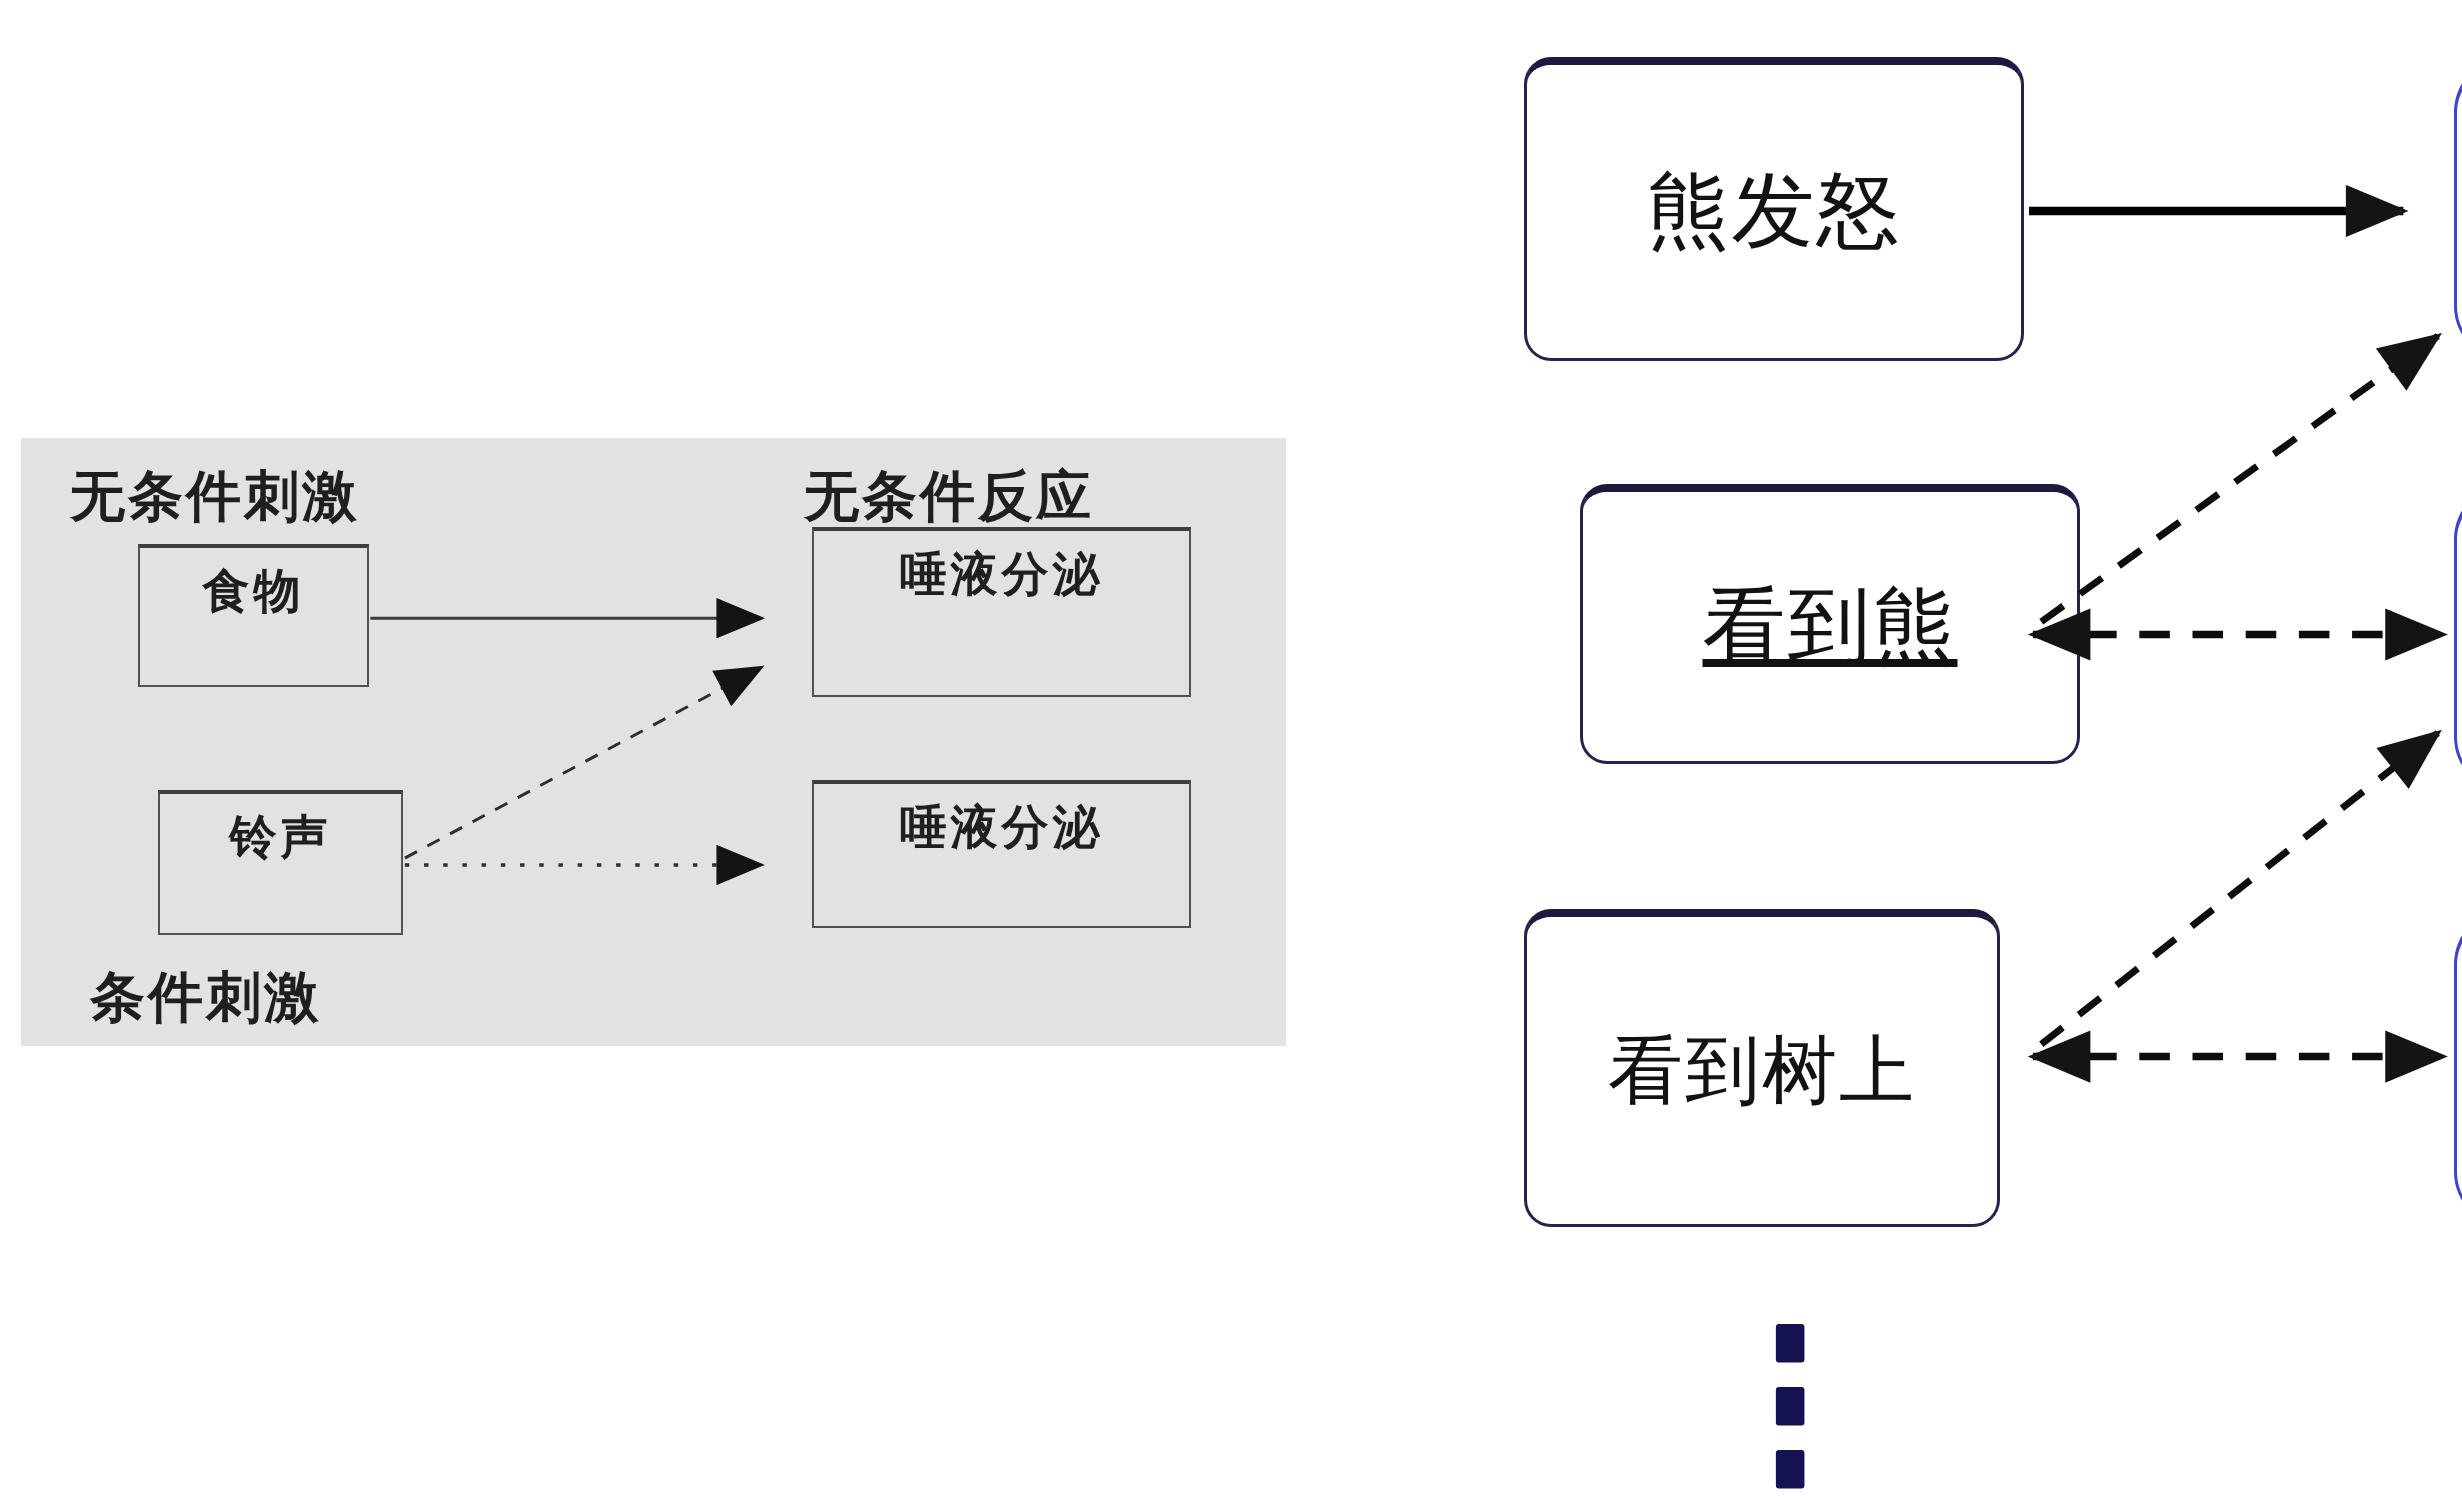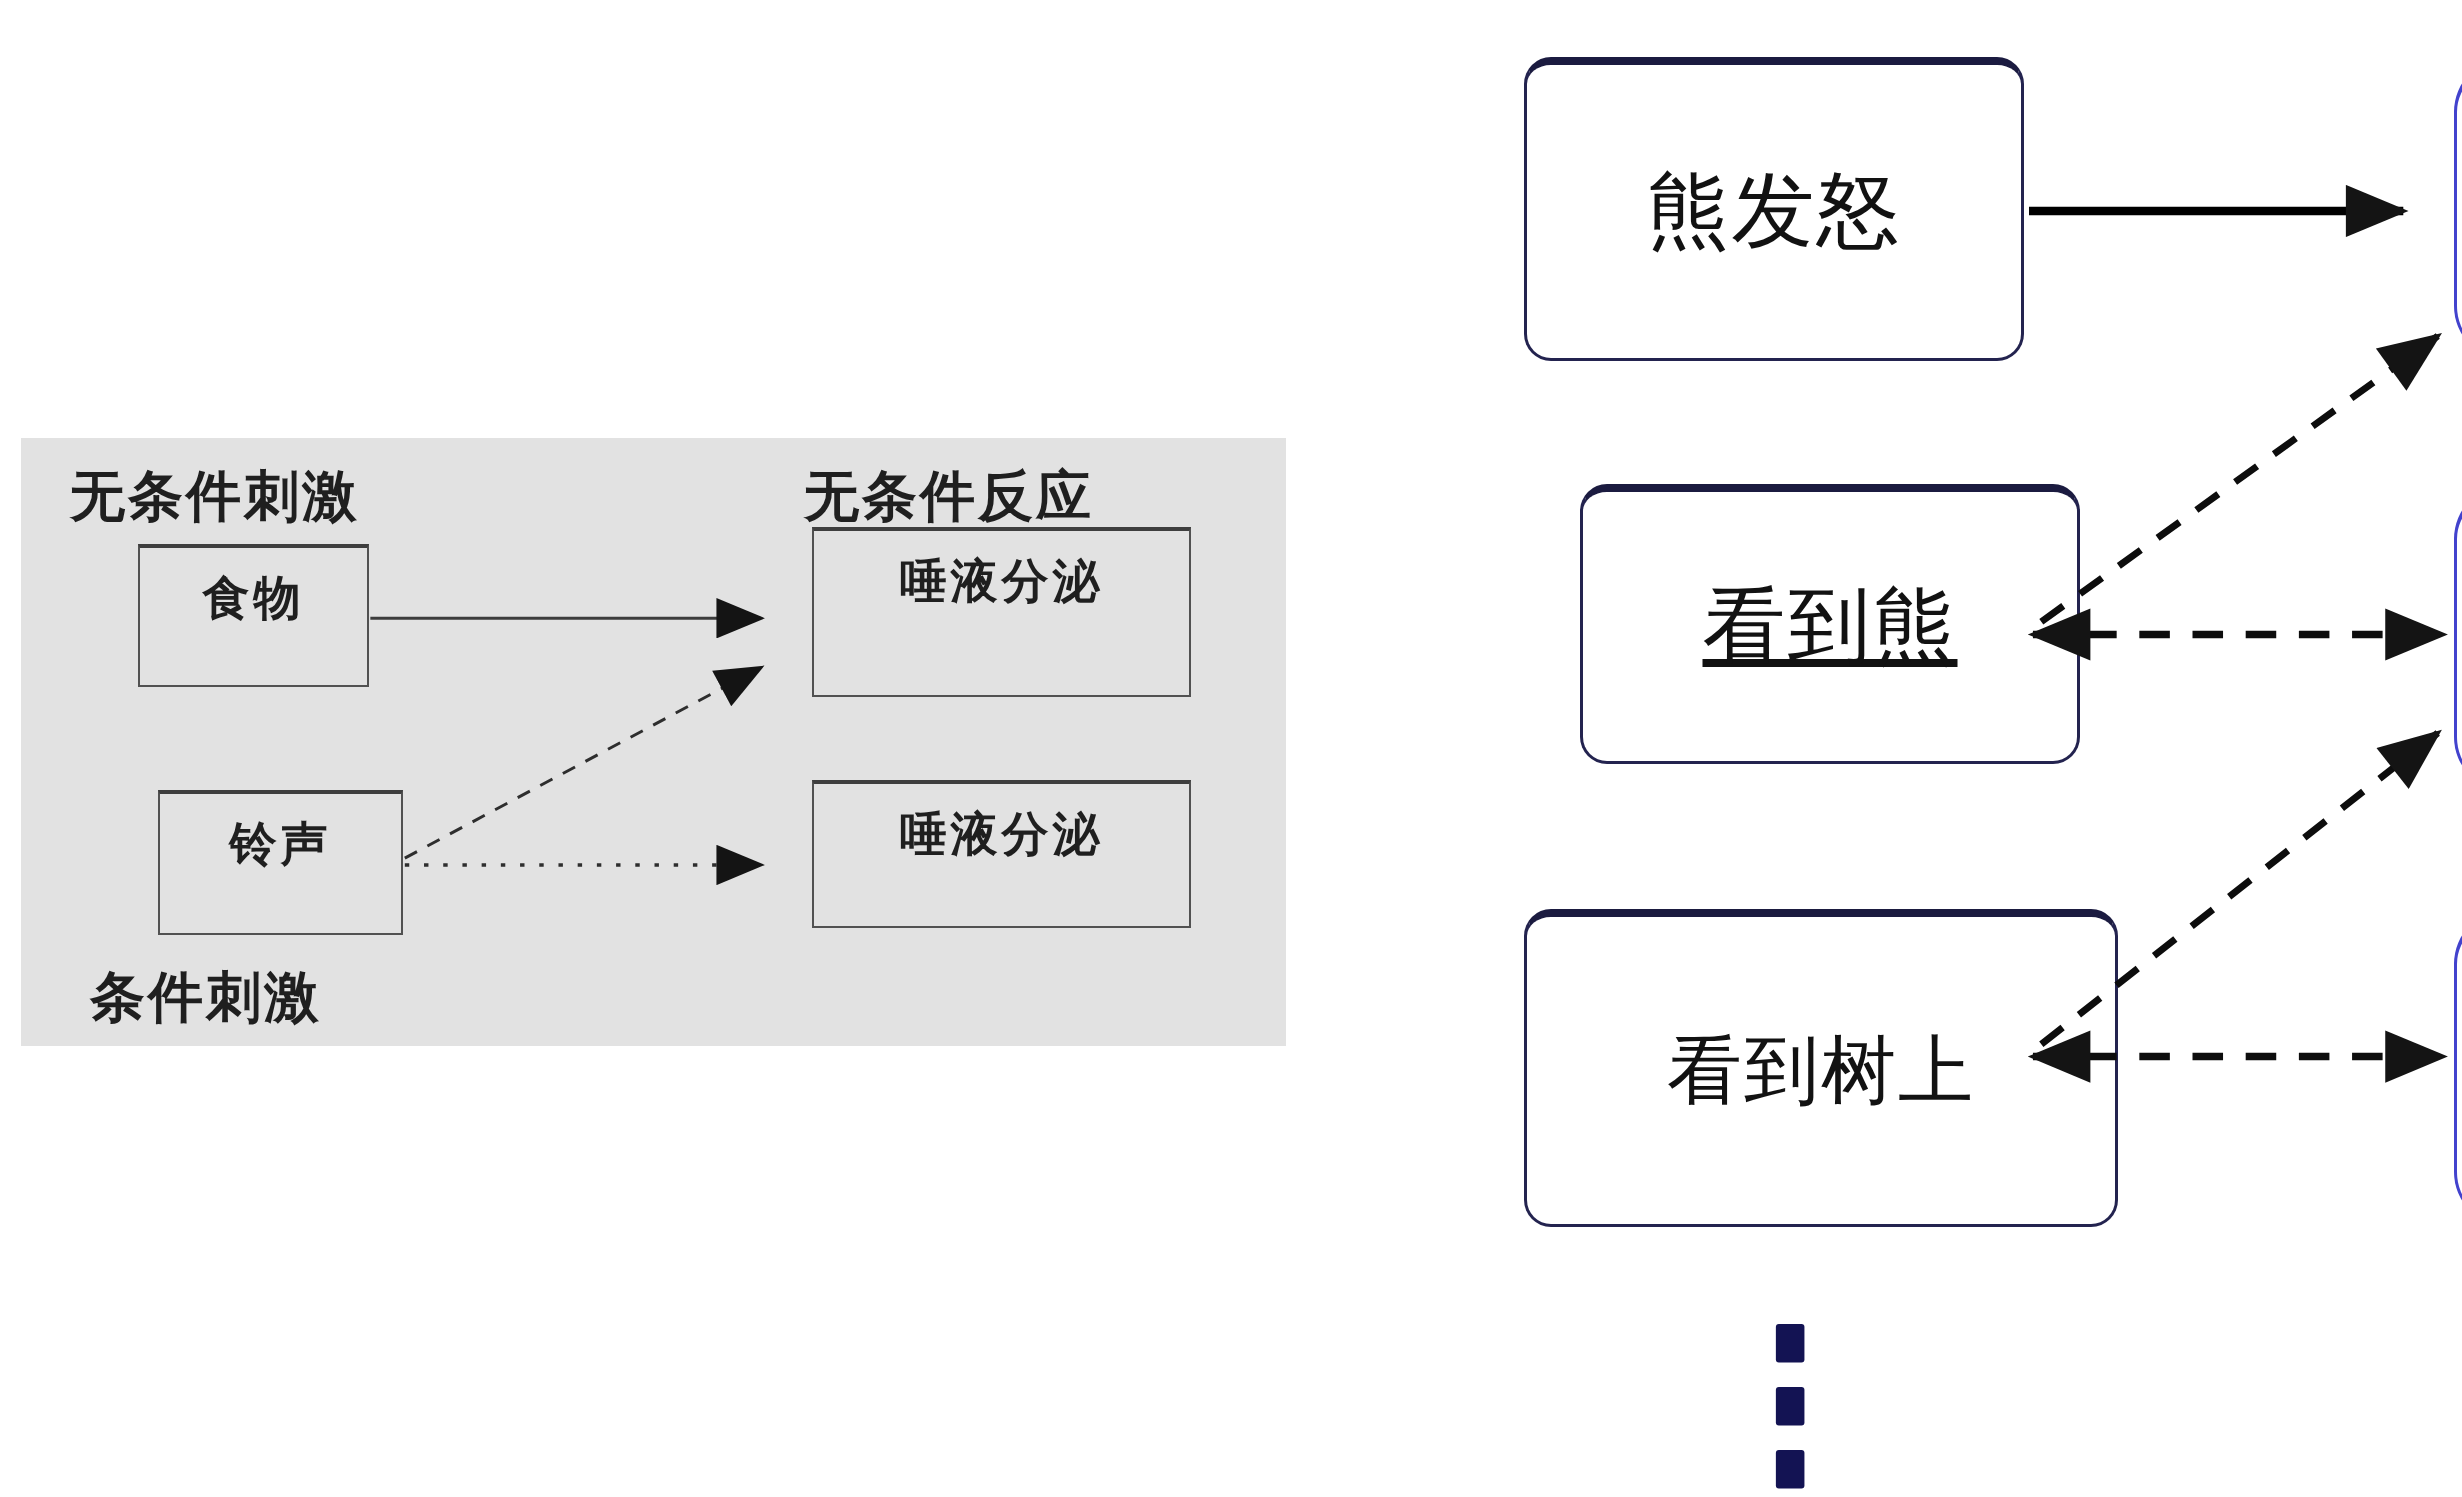--- a/index.html
+++ b/index.html
@@ -39,21 +39,21 @@
   .plabel.tl{left:49px;top:21.7px;width:335px;}
   .plabel.tr{left:783px;top:21.7px;width:355px;font-family:Liberation Mono, monospace;}
   .plabel.bl{left:69px;top:523px;width:256px;}
   .plabel.br{left:827px;top:523px;width:256px;}
   .gbox{
     position:absolute;background:var(--panel-bg);
     border:2.5px solid var(--panel-box-border);
     border-top:4.9px solid var(--panel-box-top);
     box-sizing:border-box;
     display:flex;justify-content:center;align-items:flex-start;
-    padding-top:19px;
+    padding-top:12px;
     color:var(--panel-ink);font-size:47px;font-weight:700;letter-spacing:3.9px;
   }
   .gbox.food{left:117px;top:106px;width:231px;height:143px;}
   .gbox.saliva-top{left:791px;top:89px;width:379px;height:170px;}
   .gbox.bell{left:137px;top:352px;width:245px;height:145px;}
   .gbox.saliva-bottom{left:791px;top:342px;width:379px;height:148px;}
 
   
   .rbox{
     position:absolute;background:#ffffff;box-sizing:border-box;
@@ -61,21 +61,21 @@
     color:var(--ink);text-align:center;
   }
   .rbox.navy{border:3.9px solid var(--navy-border);border-top:8.9px solid var(--navy-top);border-radius:27px;}
   .rbox.blue{border:3.9px solid var(--blue-border);border-top:7.9px solid var(--blue-top);border-radius:55px;}
   .rbox span{font-size:83px;letter-spacing:2px;}
   .rbox.two span{font-size:75px;line-height:1.32;}
   .r1{left:1524px;top:57px;width:500px;height:304px;}
   .r1c2{left:2454px;top:57px;width:508px;height:304px;}
   .r2{left:1580px;top:484px;width:500px;height:280px;text-decoration:underline;}
   .r2c2{left:2454px;top:484px;width:508px;height:308px;}
-  .r3{left:1524px;top:909px;width:594px;height:318px;}
+  .r3{left:1524px;top:909px;width:476px;height:318px;}
   .r3c2{left:2454px;top:909px;width:508px;height:318px;}
 
   
   svg.overlay{position:absolute;left:0;top:0;width:3306px;height:1498px;}
   .mk{fill:var(--arrow-ink);}
   .ln-solid-thin{stroke:#3c3c3c;stroke-width:6px;fill:none;}
   .ln-dash-thin{stroke:#2e2e2e;stroke-width:6px;stroke-dasharray:28 24;fill:none;}
   .ln-dot-thin{stroke:#2e2e2e;stroke-width:7px;stroke-dasharray:9 30;fill:none;}
   .ln-solid-big{stroke:#000000;stroke-width:17px;fill:none;}
   .ln-dash-h{stroke:#0d0d0d;stroke-width:15px;stroke-dasharray:62 46;fill:none;}

